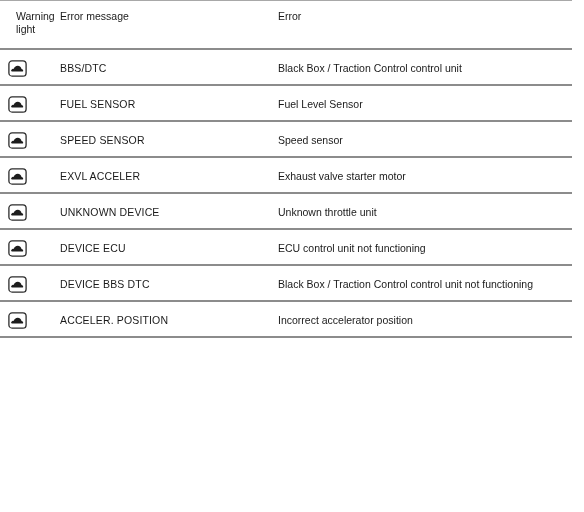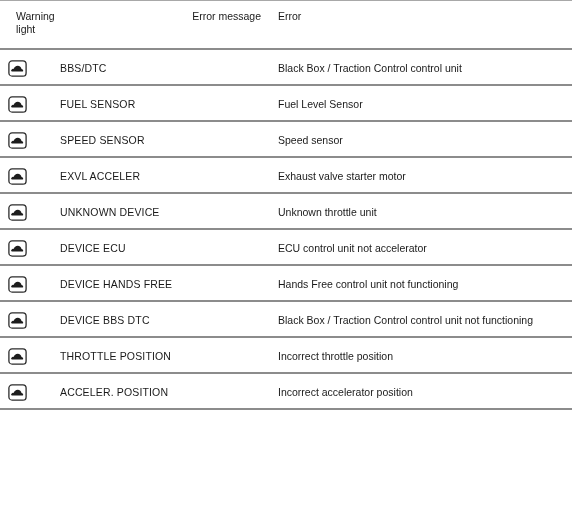--- a/index.html
+++ b/index.html
@@ -40,21 +40,21 @@
     text-align: left;
     vertical-align: top;
     font-weight: normal;
     font-size: 10.5px;
     line-height: 13px;
     color: #1a1a1a;
     padding: 9px 6px 12px 0;
     border-bottom: 2px solid #8c8c8c;
   }
   thead th.h-icon  { padding-left: 16px; }
-  thead th.h-msg   { padding-left: 14px; text-align: right; }
+  thead th.h-msg   { padding-left: 14px; }
   thead th.h-desc  { padding-left: 11px; }
 
   
   tbody tr {
     border-bottom: 2px solid #8c8c8c;
   }
   tbody td {
     vertical-align: middle;
     font-size: 10.5px;
     line-height: 13px;
@@ -205,78 +205,40 @@
                C3.9 9.2 4.9 8.7 5.9 8.8
                C6.2 7.0 7.8 5.7 9.7 5.7
                C11.7 5.7 13.3 7.1 13.5 9.0
                C14.4 9.2 15.1 9.9 15.2 10.7
                C15.3 11.1 15.0 11.4 14.6 11.4
                Z" fill="#1d1d1d"></path>
     </svg>
   </span>
 </td>
           <td class="t-msg">DEVICE ECU</td>
-          <td class="t-desc">ECU control unit not accelerator</td>
-        </tr>
-        <tr>
-          <td class="t-icon">
-  <span class="lamp-icon">
-    <svg viewBox="0 0 19 17" width="19" height="17" xmlns="http://www.w3.org/2000/svg">
-      <rect x="0.9" y="0.9" width="17.2" height="15.2" rx="3.2" ry="3.2" fill="#ffffff" stroke="#2b2b2b" stroke-width="1.3"></rect>
-      <path d="M4.0 11.4
-               C3.2 11.4 2.9 10.7 3.3 10.1
-               C3.9 9.2 4.9 8.7 5.9 8.8
-               C6.2 7.0 7.8 5.7 9.7 5.7
-               C11.7 5.7 13.3 7.1 13.5 9.0
-               C14.4 9.2 15.1 9.9 15.2 10.7
-               C15.3 11.1 15.0 11.4 14.6 11.4
-               Z" fill="#1d1d1d"></path>
-    </svg>
-  </span>
-</td>
-          <td class="t-msg">DEVICE HANDS FREE</td>
-          <td class="t-desc">Hands Free control unit not functioning</td>
+          <td class="t-desc">ECU control unit not functioning</td>
         </tr>
         <tr>
           <td class="t-icon">
   <span class="lamp-icon">
     <svg viewBox="0 0 19 17" width="19" height="17" xmlns="http://www.w3.org/2000/svg">
       <rect x="0.9" y="0.9" width="17.2" height="15.2" rx="3.2" ry="3.2" fill="#ffffff" stroke="#2b2b2b" stroke-width="1.3"></rect>
       <path d="M4.0 11.4
                C3.2 11.4 2.9 10.7 3.3 10.1
                C3.9 9.2 4.9 8.7 5.9 8.8
                C6.2 7.0 7.8 5.7 9.7 5.7
                C11.7 5.7 13.3 7.1 13.5 9.0
                C14.4 9.2 15.1 9.9 15.2 10.7
                C15.3 11.1 15.0 11.4 14.6 11.4
                Z" fill="#1d1d1d"></path>
     </svg>
   </span>
 </td>
           <td class="t-msg">DEVICE BBS DTC</td>
           <td class="t-desc">Black Box / Traction Control control unit not functioning</td>
-        </tr>
-        <tr>
-          <td class="t-icon">
-  <span class="lamp-icon">
-    <svg viewBox="0 0 19 17" width="19" height="17" xmlns="http://www.w3.org/2000/svg">
-      <rect x="0.9" y="0.9" width="17.2" height="15.2" rx="3.2" ry="3.2" fill="#ffffff" stroke="#2b2b2b" stroke-width="1.3"></rect>
-      <path d="M4.0 11.4
-               C3.2 11.4 2.9 10.7 3.3 10.1
-               C3.9 9.2 4.9 8.7 5.9 8.8
-               C6.2 7.0 7.8 5.7 9.7 5.7
-               C11.7 5.7 13.3 7.1 13.5 9.0
-               C14.4 9.2 15.1 9.9 15.2 10.7
-               C15.3 11.1 15.0 11.4 14.6 11.4
-               Z" fill="#1d1d1d"></path>
-    </svg>
-  </span>
-</td>
-          <td class="t-msg">THROTTLE POSITION</td>
-          <td class="t-desc">Incorrect throttle position</td>
         </tr>
         <tr>
           <td class="t-icon">
   <span class="lamp-icon">
     <svg viewBox="0 0 19 17" width="19" height="17" xmlns="http://www.w3.org/2000/svg">
       <rect x="0.9" y="0.9" width="17.2" height="15.2" rx="3.2" ry="3.2" fill="#ffffff" stroke="#2b2b2b" stroke-width="1.3"></rect>
       <path d="M4.0 11.4
                C3.2 11.4 2.9 10.7 3.3 10.1
                C3.9 9.2 4.9 8.7 5.9 8.8
                C6.2 7.0 7.8 5.7 9.7 5.7

